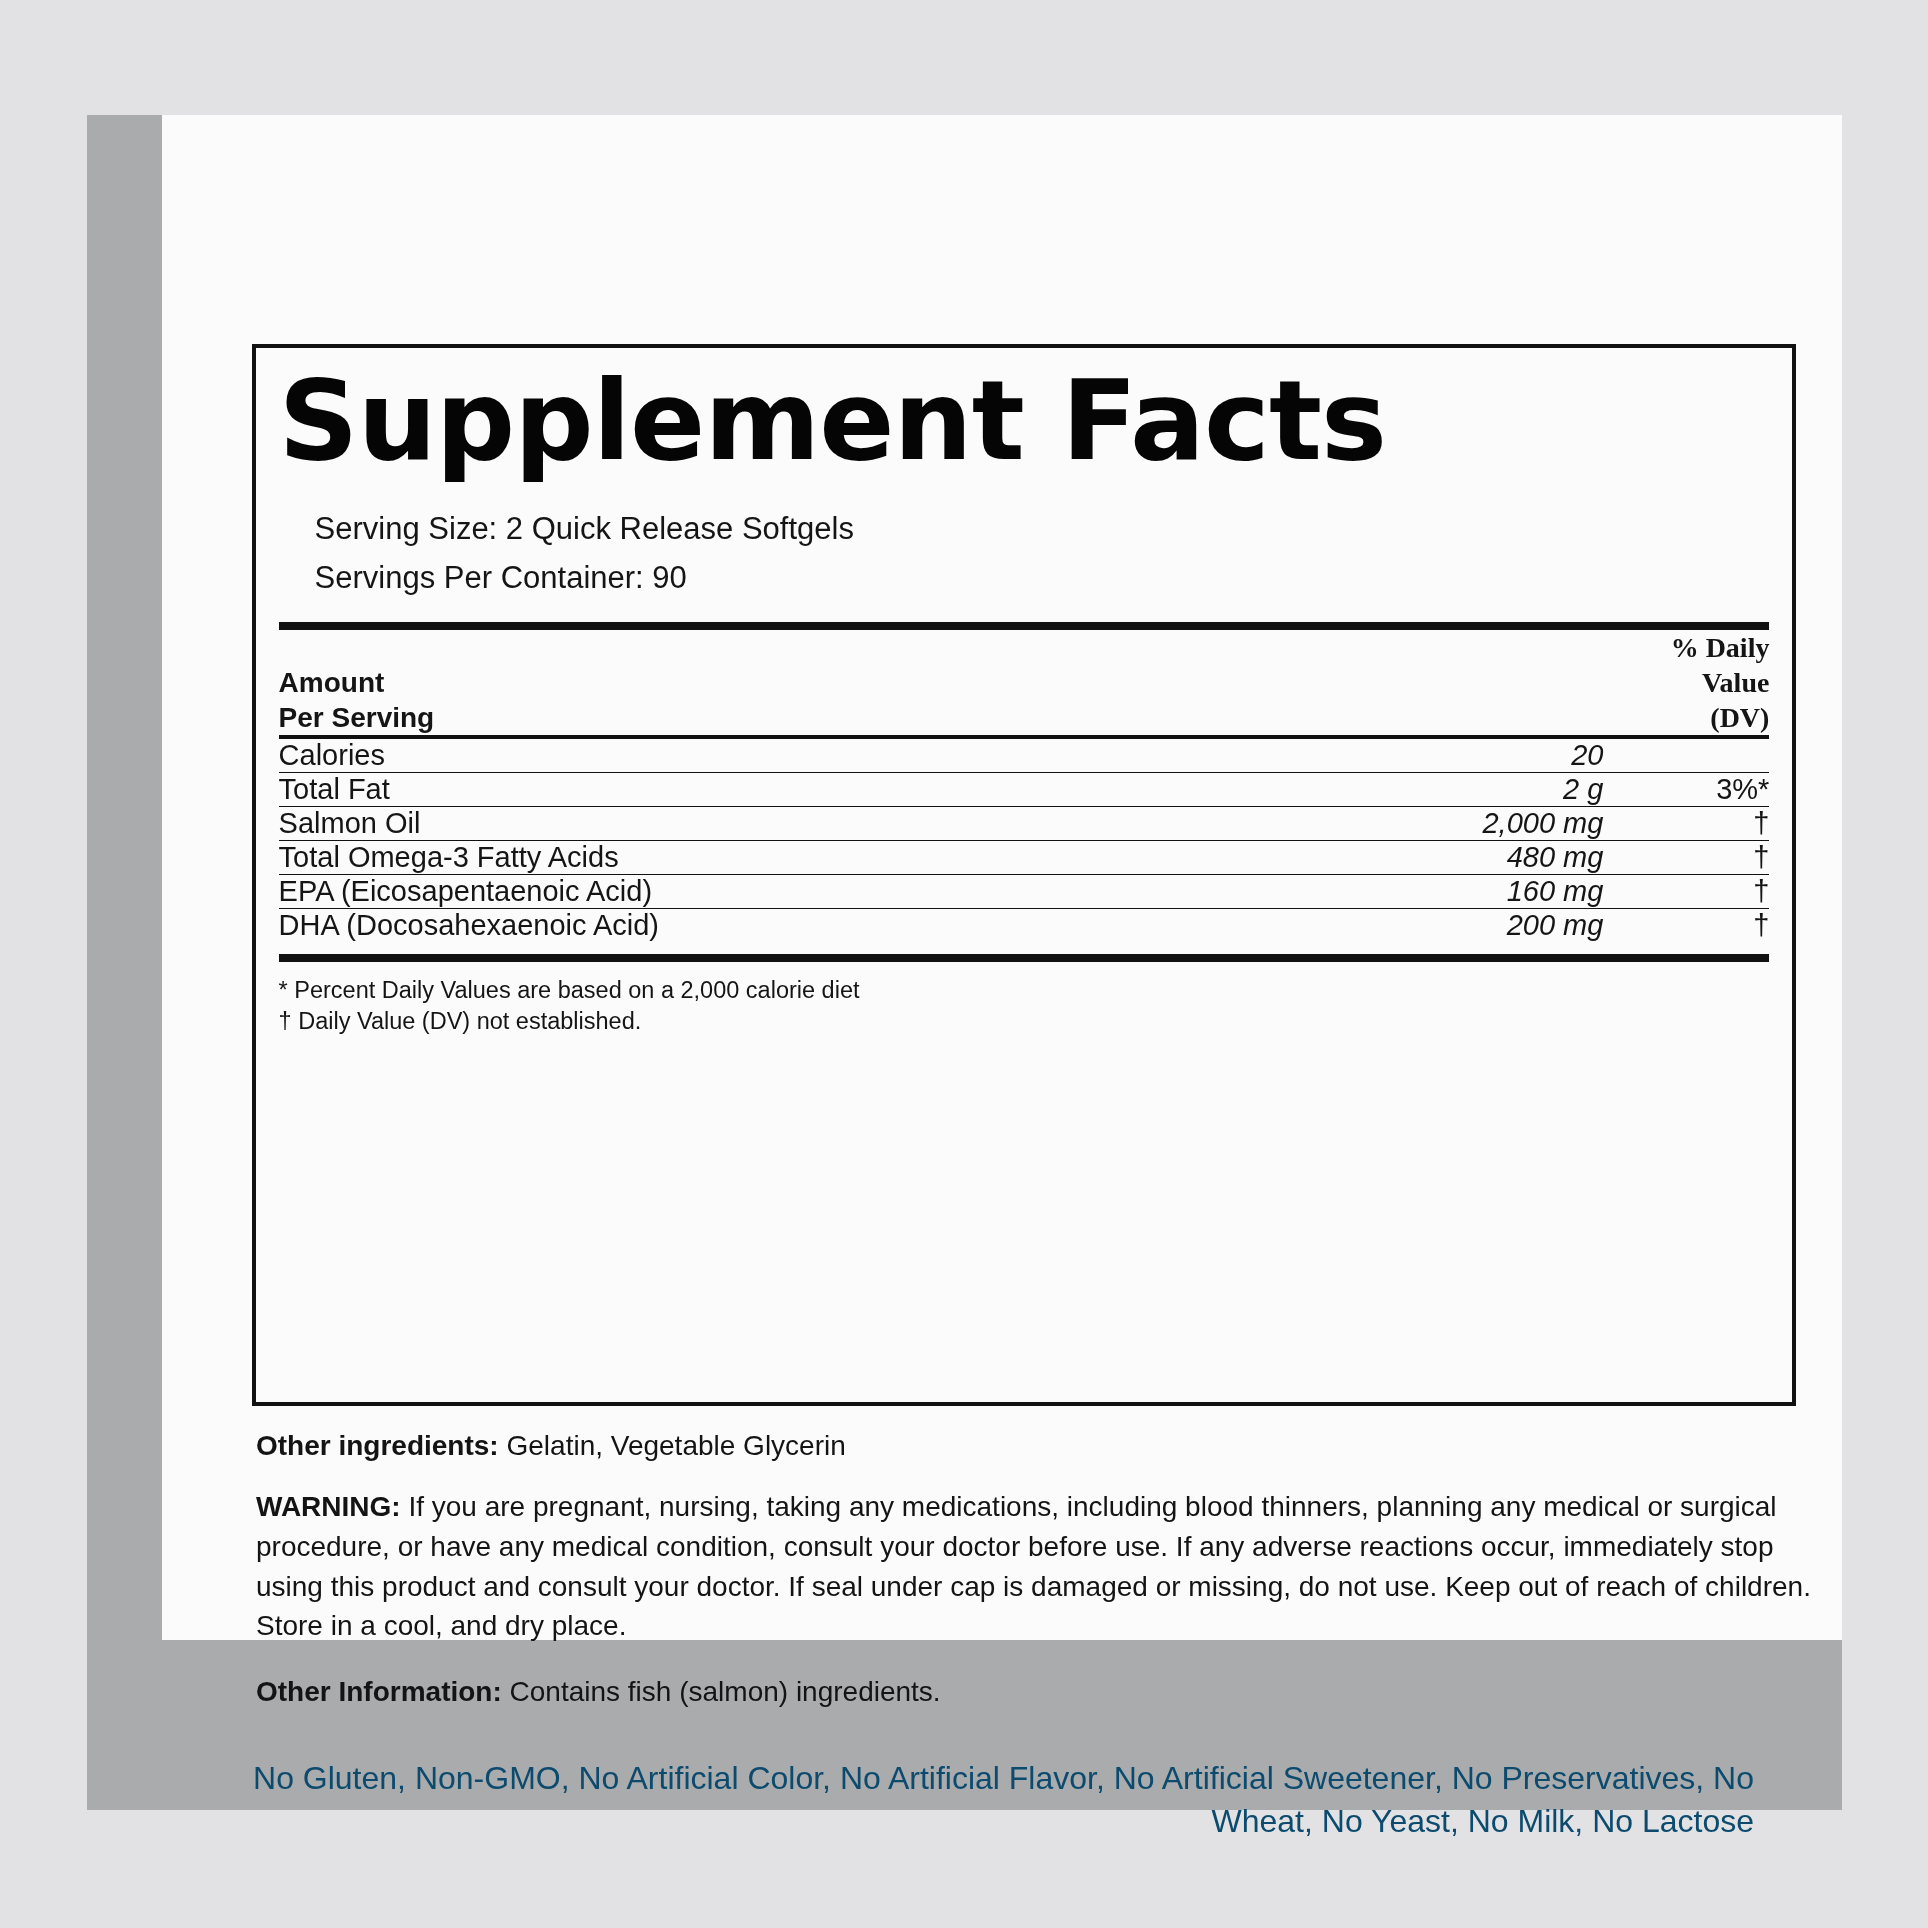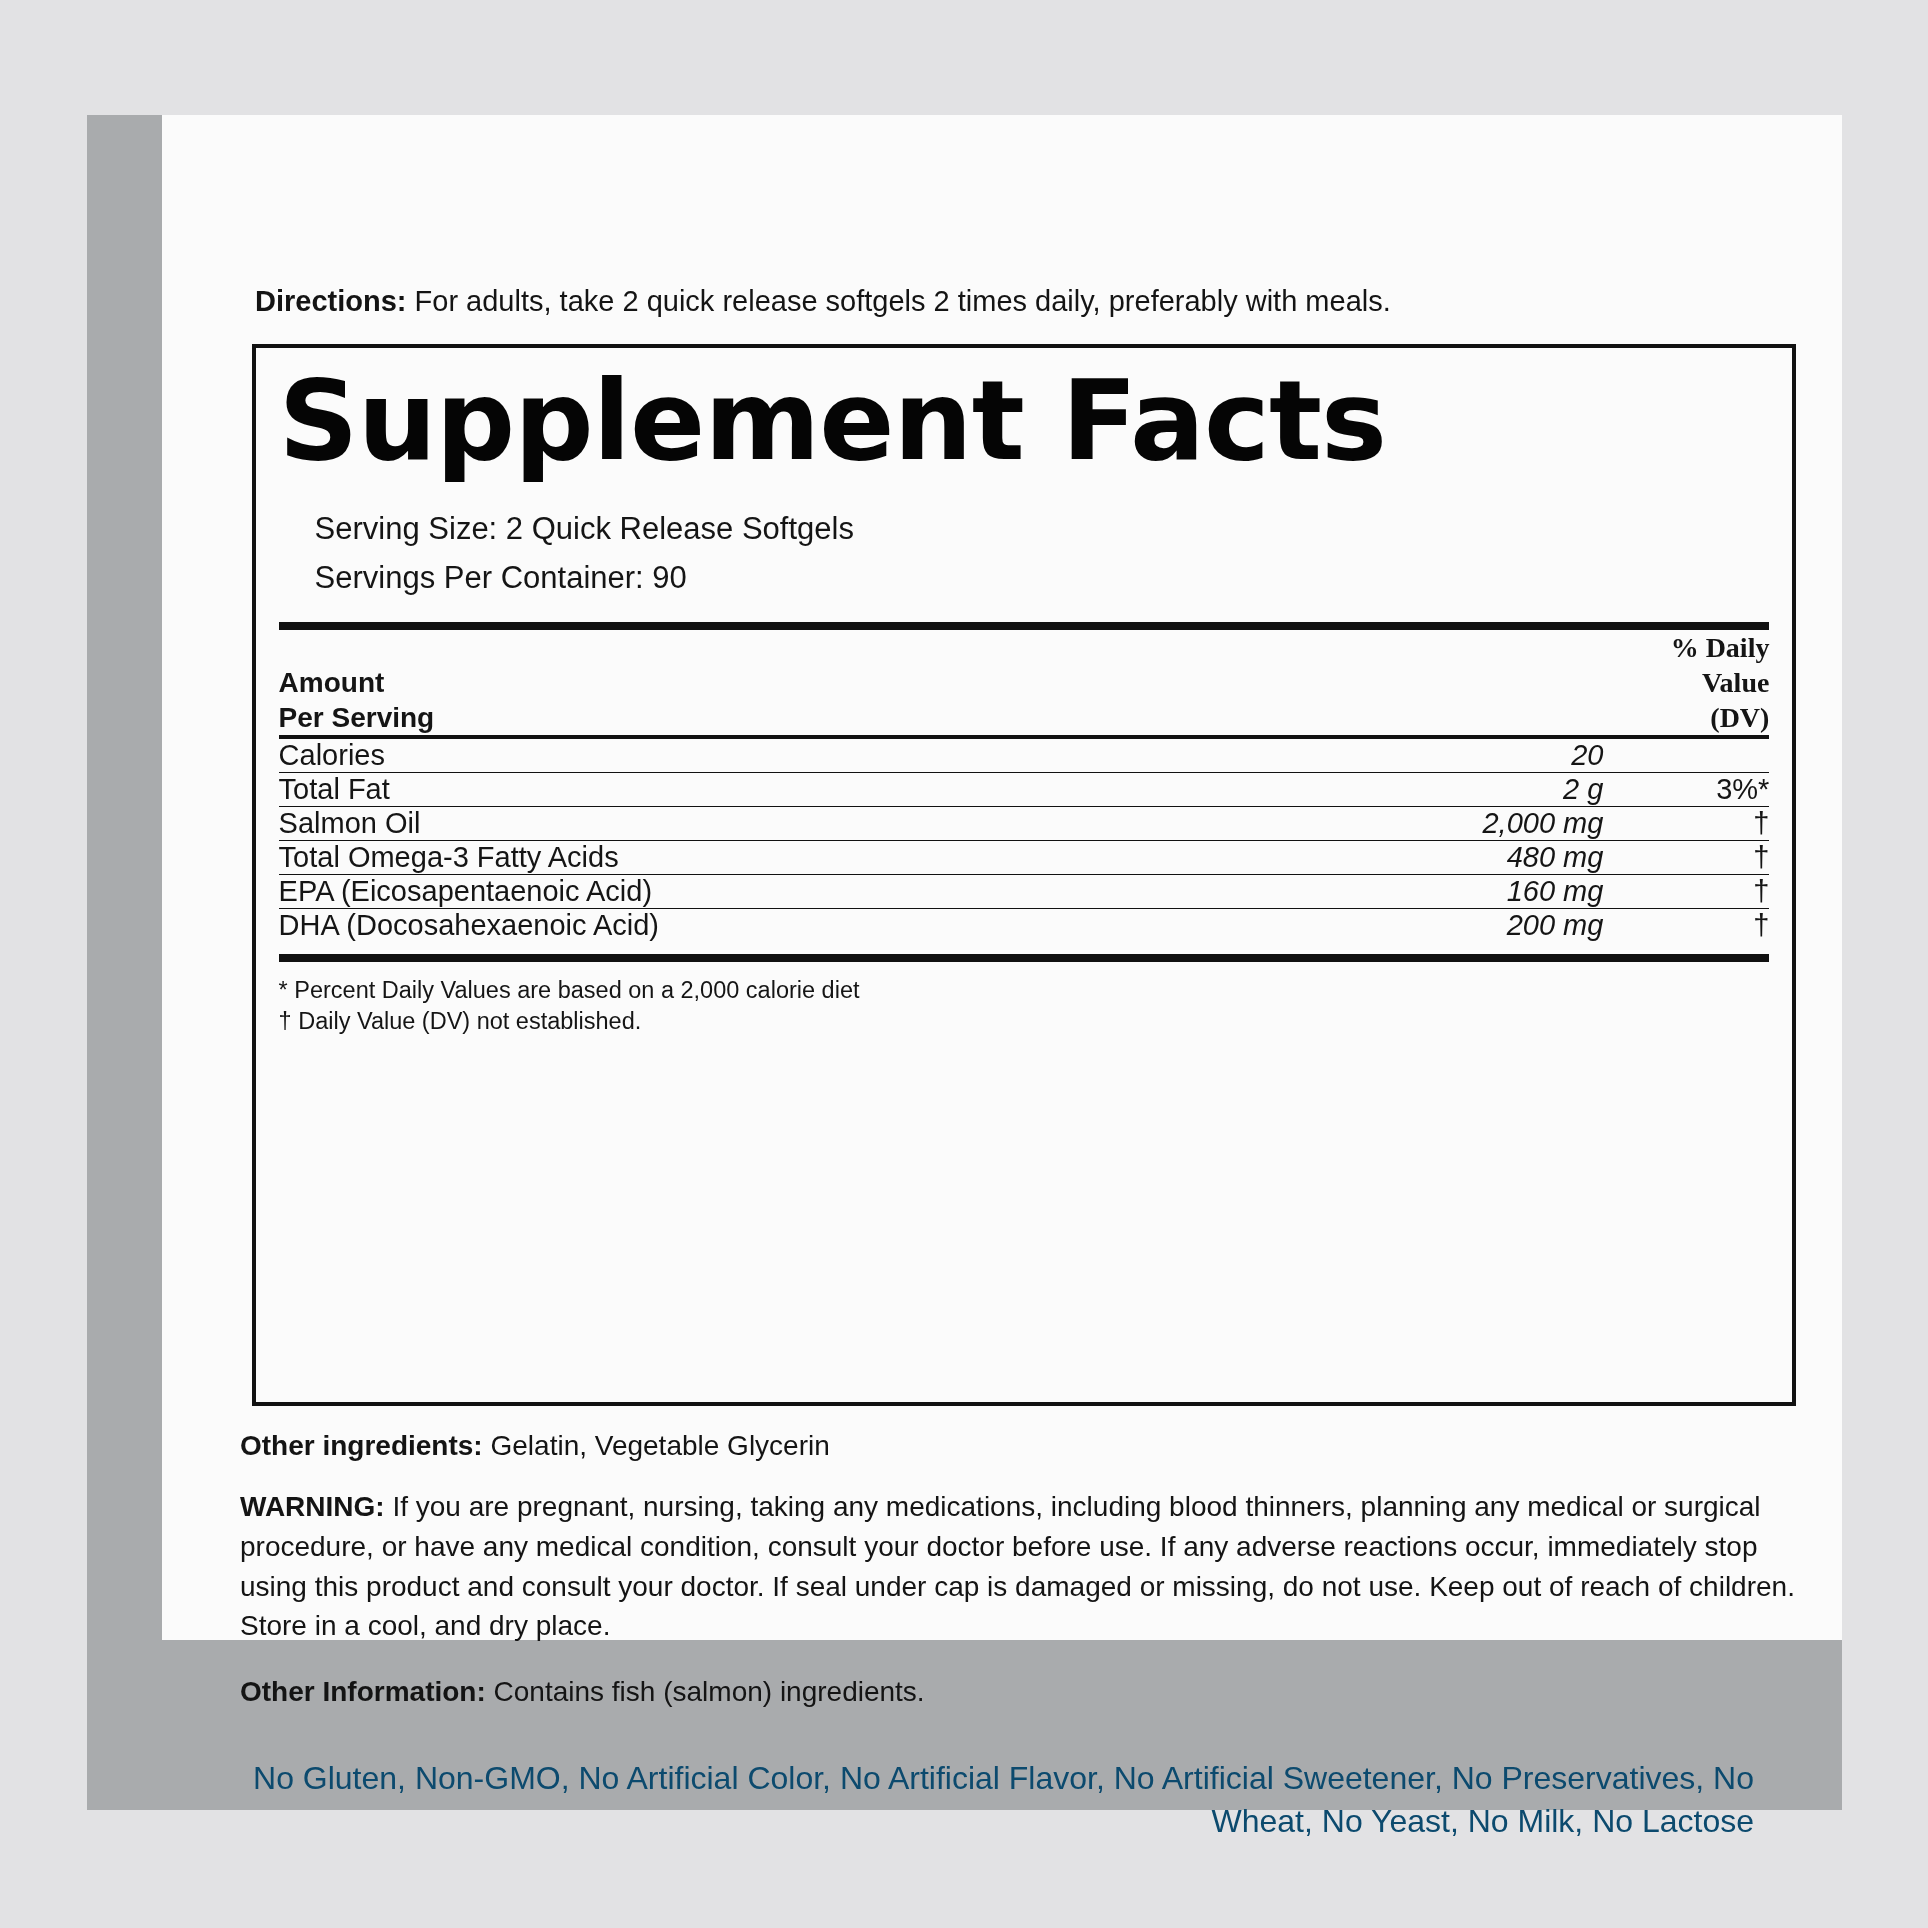--- a/index.html
+++ b/index.html
@@ -134,21 +134,21 @@
     line-height: 1.32;
     padding-top: 13px;
   }
   .bottom-rule {
     border-top: 8.5px solid #111;
     margin-top: 12.2px;
   }
   
   .block {
     position: absolute;
-    left: 153px;
+    left: 169px;
     width: 1554px;
     font-size: 28px;
     color: #141414;
     line-height: 1.42;
   }
   .block b { font-weight: bold; }
   .other-ing { top: 1311px; }
   .warning { top: 1372px; width: 1565px; }
   .other-info { top: 1557px; }
   .free-from {
@@ -161,23 +161,20 @@
     line-height: 1.35;
     text-align: right;
   }
 </style>
 </head>
 <body>
 
 <div class="page">
   <div class="white-panel"></div>
 
-  <div class="directions">
-    <b>Directions:</b><span> For adults, take 2 quick release softgels 2 times daily, preferably with meals.</span>
-  </div>
 
   <div class="sf-box">
     <div class="sf-inner">
       <div class="sf-title">Supplement Facts</div>
 
       <div class="sf-serving">Serving Size: 2 Quick Release Softgels</div>
       <div class="sf-serving" style="margin-top:3.8px">Servings Per Container: 90</div>
 
       <div class="rule-thick"></div>
 

